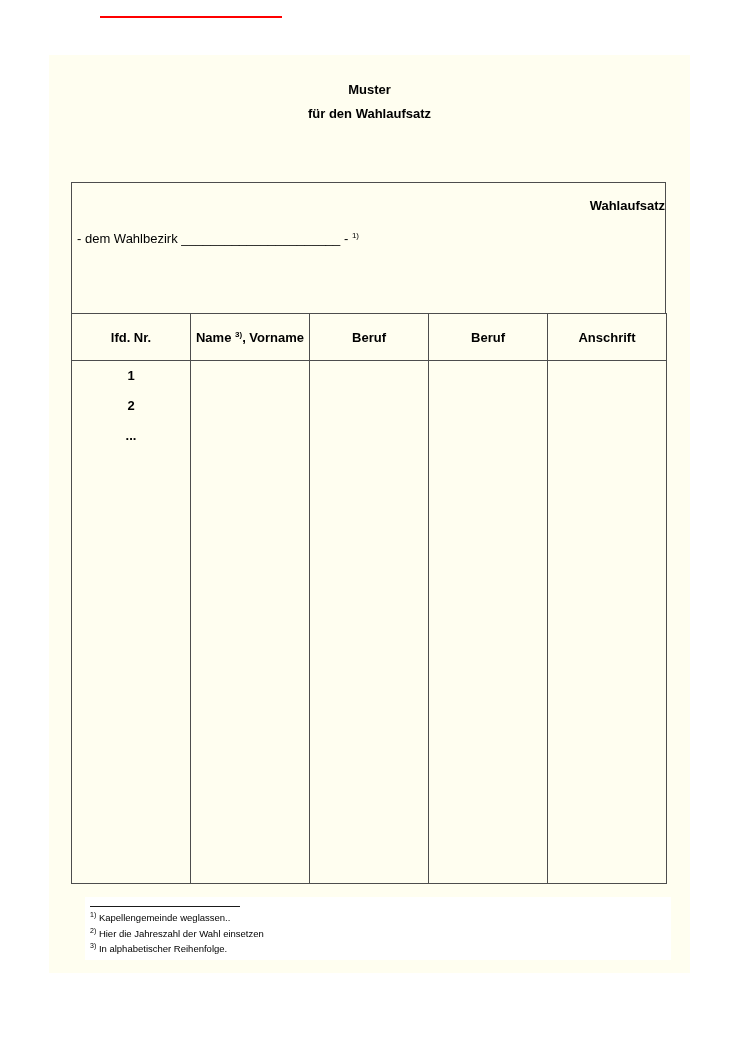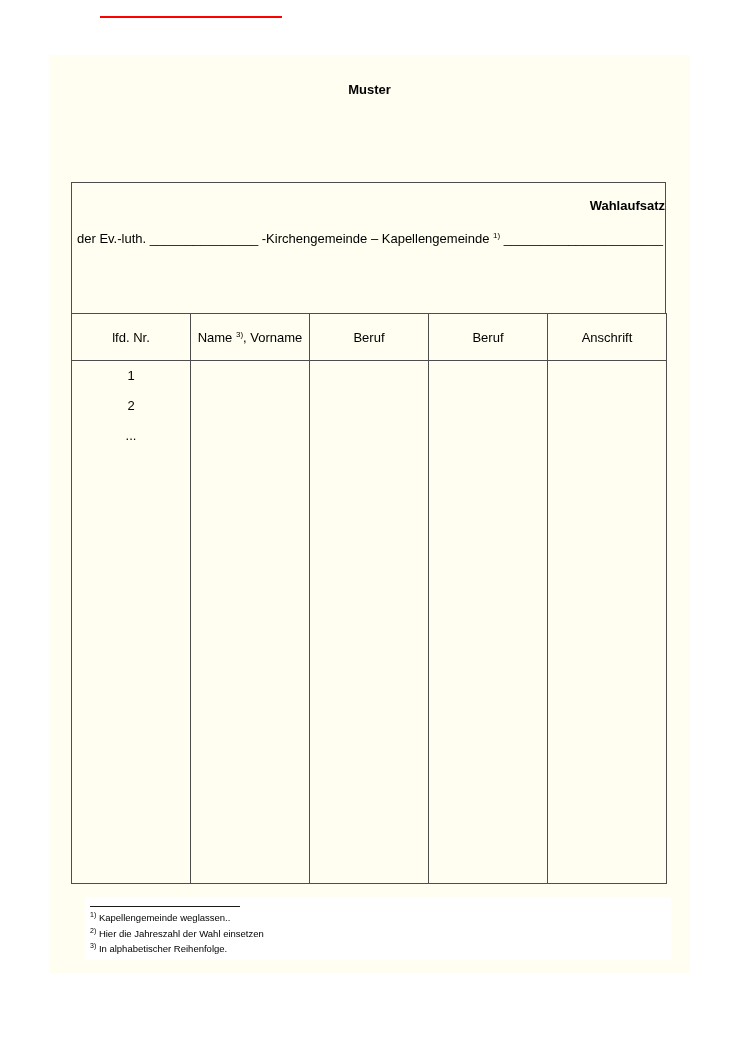--- a/index.html
+++ b/index.html
@@ -63,21 +63,21 @@
     position: absolute;
     left: 22px; top: 258px;
     border-collapse: collapse;
     table-layout: fixed;
     font-size: 13px;
   }
   .form-table col { width: 119px; }
   .form-table th, .form-table td {
     border: 1px solid #4d4d4d;
     padding: 0;
-    font-weight: normal;
+    font-weight: bold;
   }
   .form-table .head-row th {
     height: 46px;
     text-align: center;
     vertical-align: middle;
   }
   .form-table .body-row td {
     height: 522px;
     vertical-align: top;
   }
@@ -105,27 +105,28 @@
 <body>
 
 <div class="stage">
 
   <div class="red-line"></div>
 
   <div class="paper">
 
     <div class="title-block">
       <div class="bold">Muster</div>
+      <div class="bold">für den Wahlaufsatz</div>
     </div>
 
     <div class="intro-box">
       <div class="intro-title">Wahlaufsatz</div>
       <div class="intro-lines">
         <div>
-          <span>der Ev.-luth. _______________ -Kirchengemeinde – Kapellengemeinde </span><sup>1)</sup><span> ______________________</span>
+          <span>- dem Wahlbezirk ______________________ - </span><sup>1)</sup>
         </div>
       </div>
     </div>
 
     <table class="form-table">
       <colgroup>
           <col>
           <col>
           <col>
           <col>

